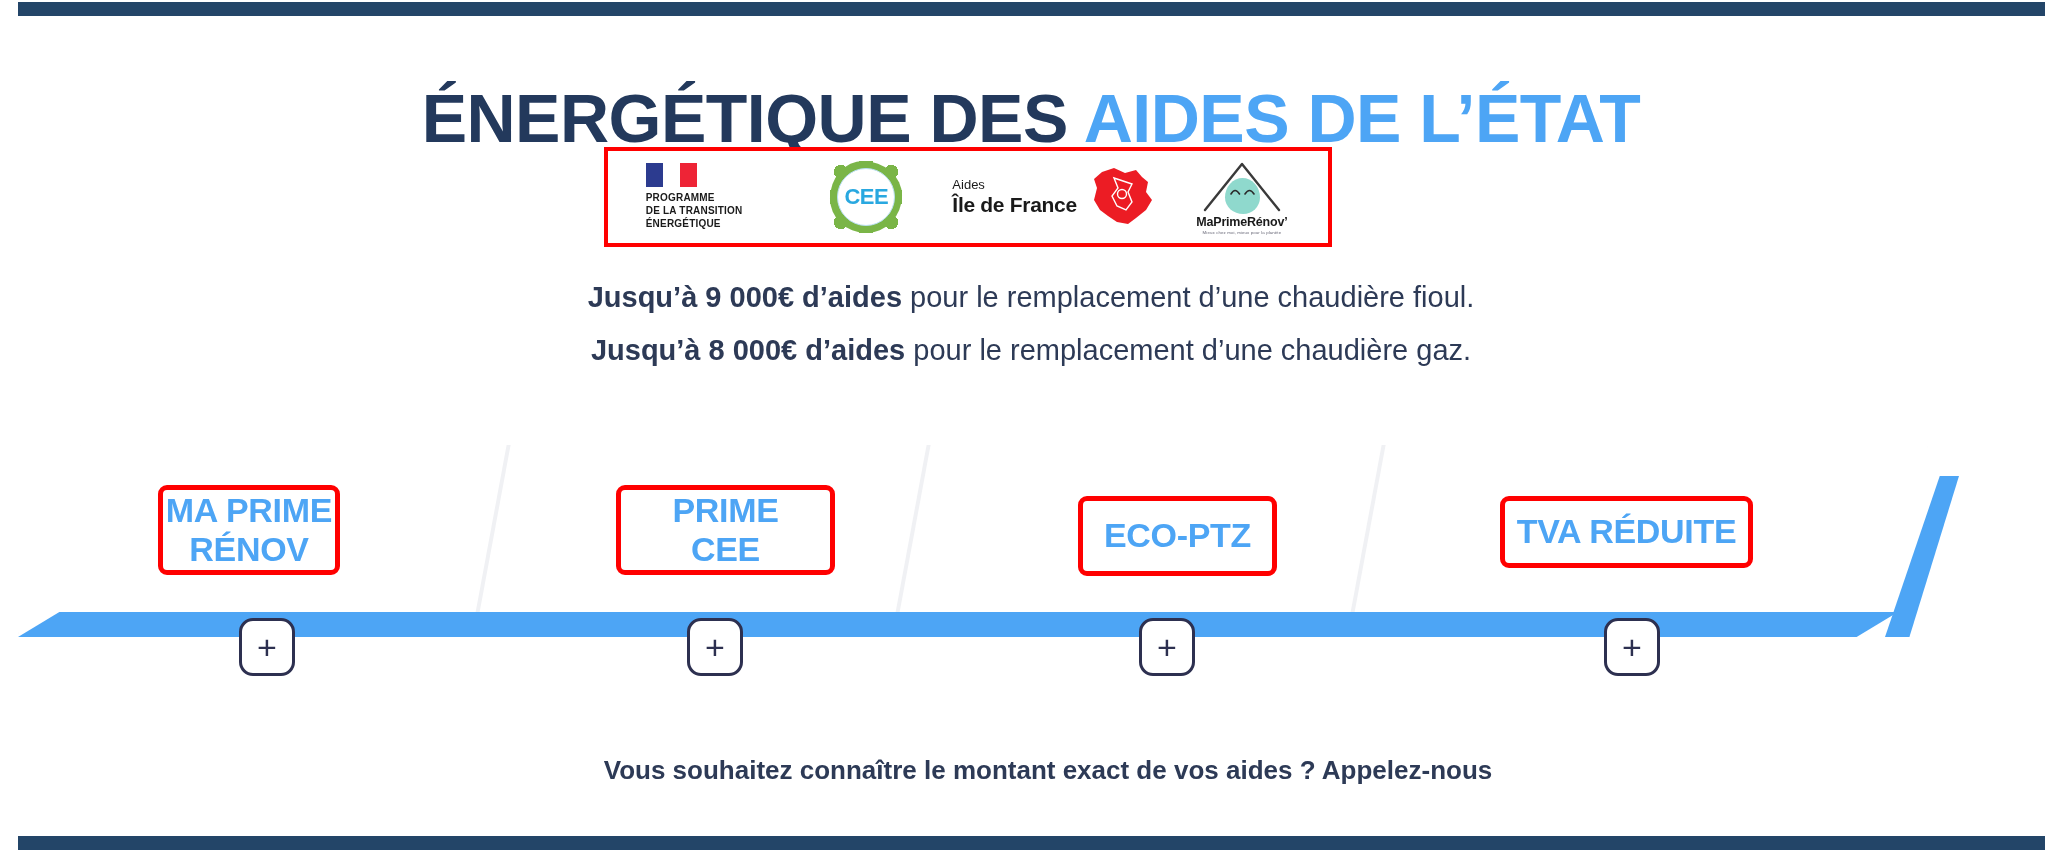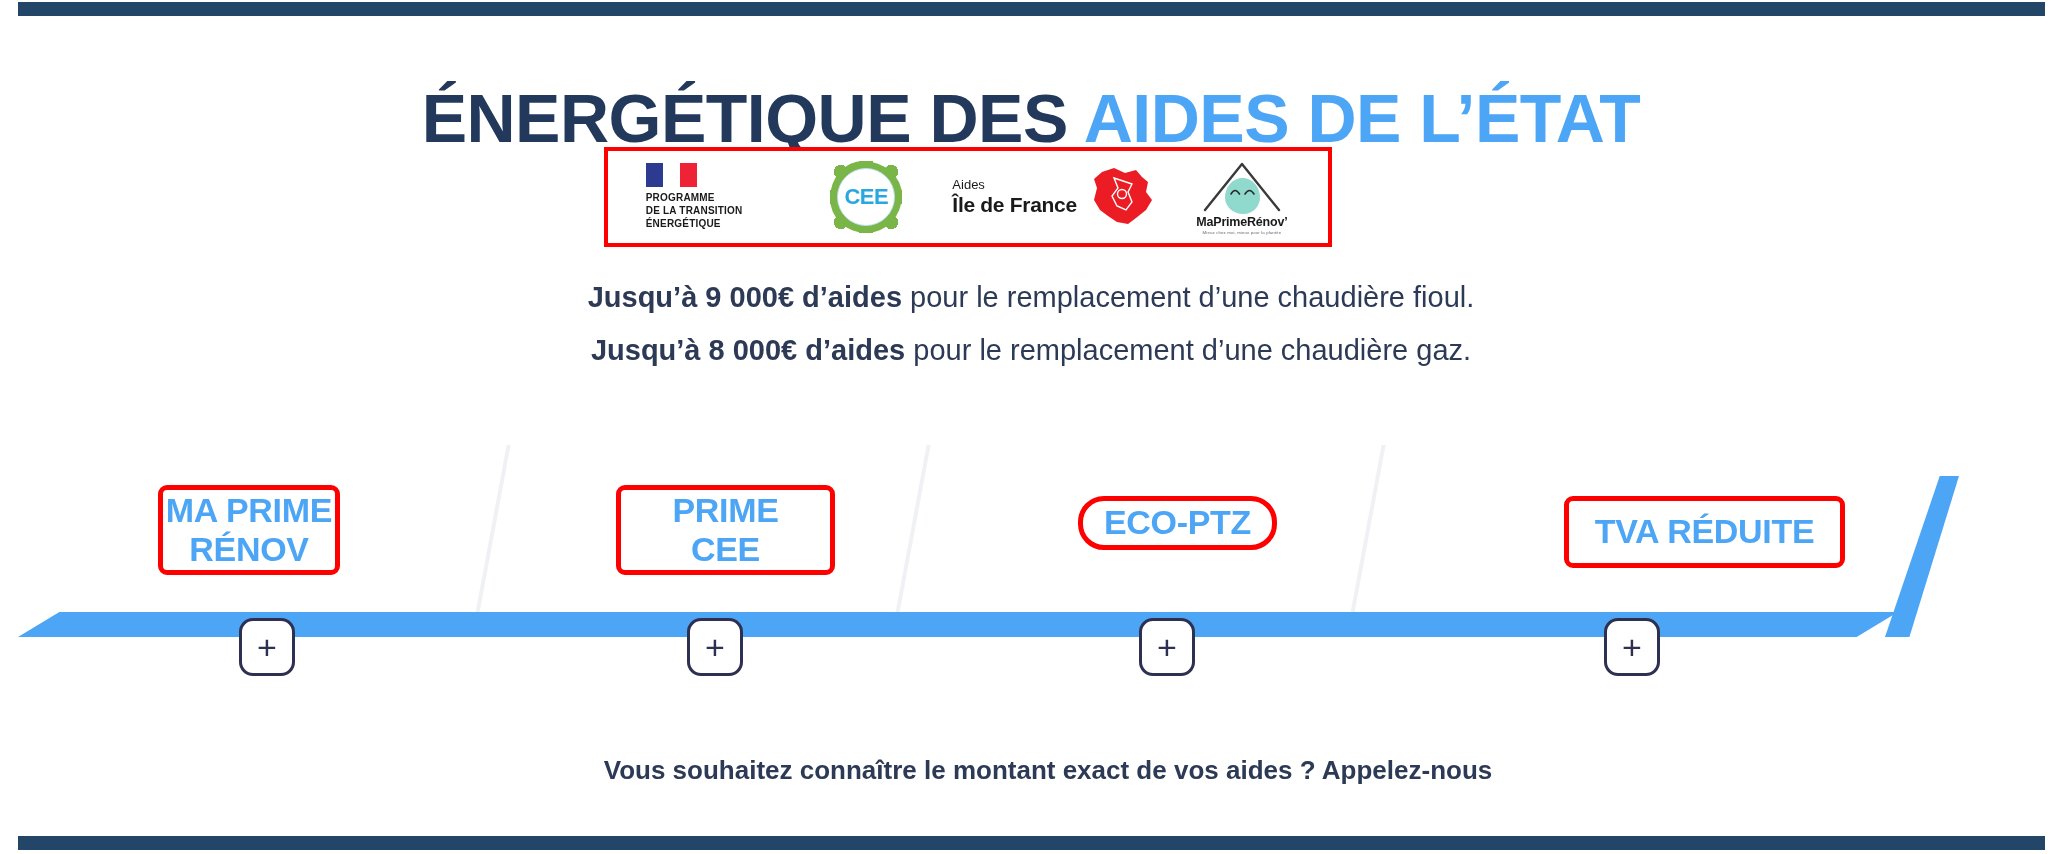--- a/index.html
+++ b/index.html
@@ -376,30 +376,30 @@
   <div class="card" style="left:616px; top:45px; width:219px; height:90px;">
     <span class="card-label">
       <span>PRIME</span><br>
       <span>CEE</span>
     </span>
   </div>
   <div class="plus-btn" style="left:687px; top:178px;">
     <span>+</span>
   </div>
 
-  <div class="card" style="left:1078px; top:56px; width:199px; height:54px;border-radius:26px;">
+  <div class="card" style="left:1078px; top:56px; width:199px; height:80px;">
     <span class="card-label">
       <span>ECO-PTZ</span>
     </span>
   </div>
   <div class="plus-btn" style="left:1139px; top:178px;">
     <span>+</span>
   </div>
 
-  <div class="card" style="left:1564px; top:56px; width:281px; height:72px;">
+  <div class="card" style="left:1500px; top:56px; width:253px; height:72px;">
     <span class="card-label">
       <span>TVA RÉDUITE</span>
     </span>
   </div>
   <div class="plus-btn" style="left:1604px; top:178px;">
     <span>+</span>
   </div>
 </div>
 
 <div class="cta">Vous souhaitez connaître le montant exact de vos aides ? Appelez-nous</div>

